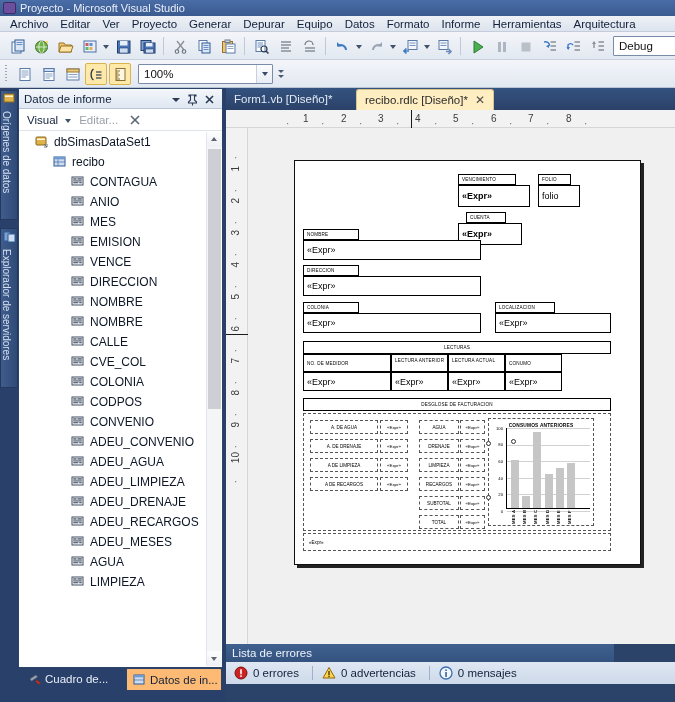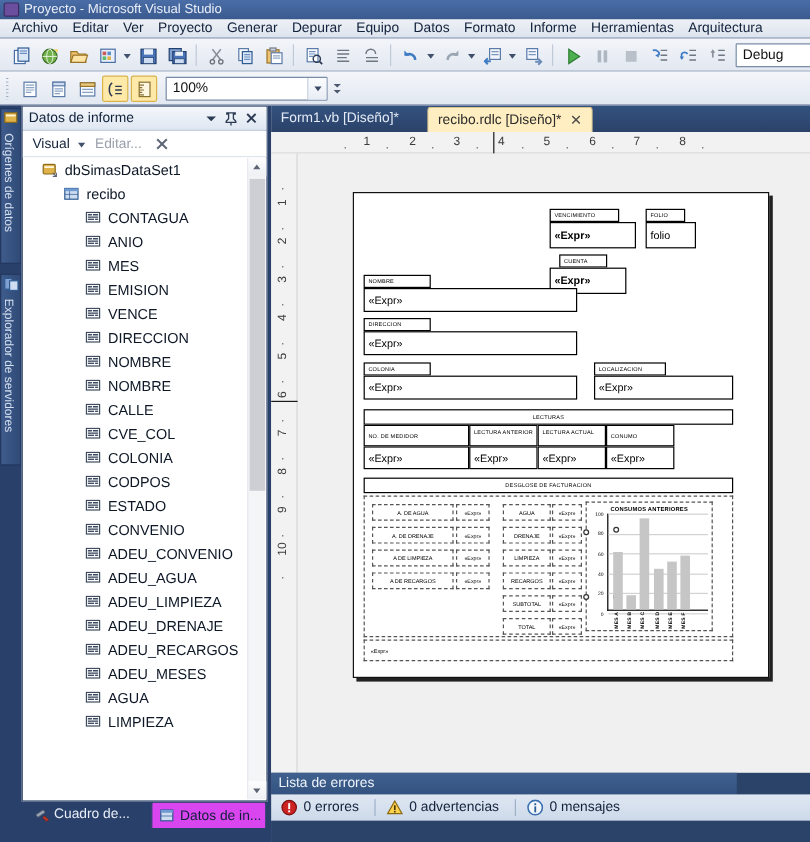--- a/index.html
+++ b/index.html
@@ -135,21 +135,21 @@
   .vscroll .sbtn.up:after{ top:5px; border-bottom:4px solid #5d6574; }
   .vscroll .sbtn.dn:after{ top:6px; border-top:4px solid #5d6574; }
   .vscroll .thumb{ position:absolute; left:1px; top:17px; width:13px; height:260px;
      background:#cdcfd4; }
 
   
   .btabs{ position:absolute; left:18px; top:668px; width:205px; height:22px; }
   .btab{ position:absolute; top:0; height:22px; display:flex; align-items:center;
     font-size:11.5px; color:#e8edf6; padding:0 6px; white-space:nowrap; }
   .btab .bico{ width:13px; height:12px; margin-right:4px; }
-  .btab.sel{ background:#d946ef; color:#11203a; border:1px solid #2b4269; border-bottom:none;
+  .btab.sel{ background:#fdba74; color:#11203a; border:1px solid #2b4269; border-bottom:none;
              border-radius:2px 2px 0 0; }
   .bt1{ left:4px; width:100px; }
   .bt2{ left:108px; width:96px; }
 
   
   .docarea{ position:absolute; left:226px; top:88px; width:449px; height:614px; background:#f0f0f0; }
   .tabstrip{
     position:absolute; left:0; top:0; width:449px; height:22px;
     background:linear-gradient(#33527f,#2b4269);
   }
@@ -720,31 +720,20 @@
           <div class="tnode lvl2">
             <span class="tico"><svg width="14" height="11">
                 <rect x="1" y="1" width="11" height="8" fill="#fff" stroke="#3f4c60"></rect>
                 <rect x="2.2" y="2.3" width="3.4" height="1.3" fill="#3f4c60"></rect>
                 <rect x="6.4" y="2.3" width="4.4" height="1.3" fill="#3f4c60"></rect>
                 <rect x="2.2" y="4.4" width="8.6" height="1.1" fill="#3f4c60"></rect>
                 <rect x="2.2" y="6.2" width="5.2" height="1.1" fill="#3f4c60"></rect>
                 <rect x="8.2" y="6.2" width="2.6" height="1.1" fill="#3f4c60"></rect>
               </svg></span>
             <span>CODPOS</span>
-          </div>
-          <div class="tnode lvl2">
-            <span class="tico"><svg width="14" height="11">
-                <rect x="1" y="1" width="11" height="8" fill="#fff" stroke="#3f4c60"></rect>
-                <rect x="2.2" y="2.3" width="3.4" height="1.3" fill="#3f4c60"></rect>
-                <rect x="6.4" y="2.3" width="4.4" height="1.3" fill="#3f4c60"></rect>
-                <rect x="2.2" y="4.4" width="8.6" height="1.1" fill="#3f4c60"></rect>
-                <rect x="2.2" y="6.2" width="5.2" height="1.1" fill="#3f4c60"></rect>
-                <rect x="8.2" y="6.2" width="2.6" height="1.1" fill="#3f4c60"></rect>
-              </svg></span>
-            <span>ESTADO</span>
           </div>
           <div class="tnode lvl2">
             <span class="tico"><svg width="14" height="11">
                 <rect x="1" y="1" width="11" height="8" fill="#fff" stroke="#3f4c60"></rect>
                 <rect x="2.2" y="2.3" width="3.4" height="1.3" fill="#3f4c60"></rect>
                 <rect x="6.4" y="2.3" width="4.4" height="1.3" fill="#3f4c60"></rect>
                 <rect x="2.2" y="4.4" width="8.6" height="1.1" fill="#3f4c60"></rect>
                 <rect x="2.2" y="6.2" width="5.2" height="1.1" fill="#3f4c60"></rect>
                 <rect x="8.2" y="6.2" width="2.6" height="1.1" fill="#3f4c60"></rect>
               </svg></span>

